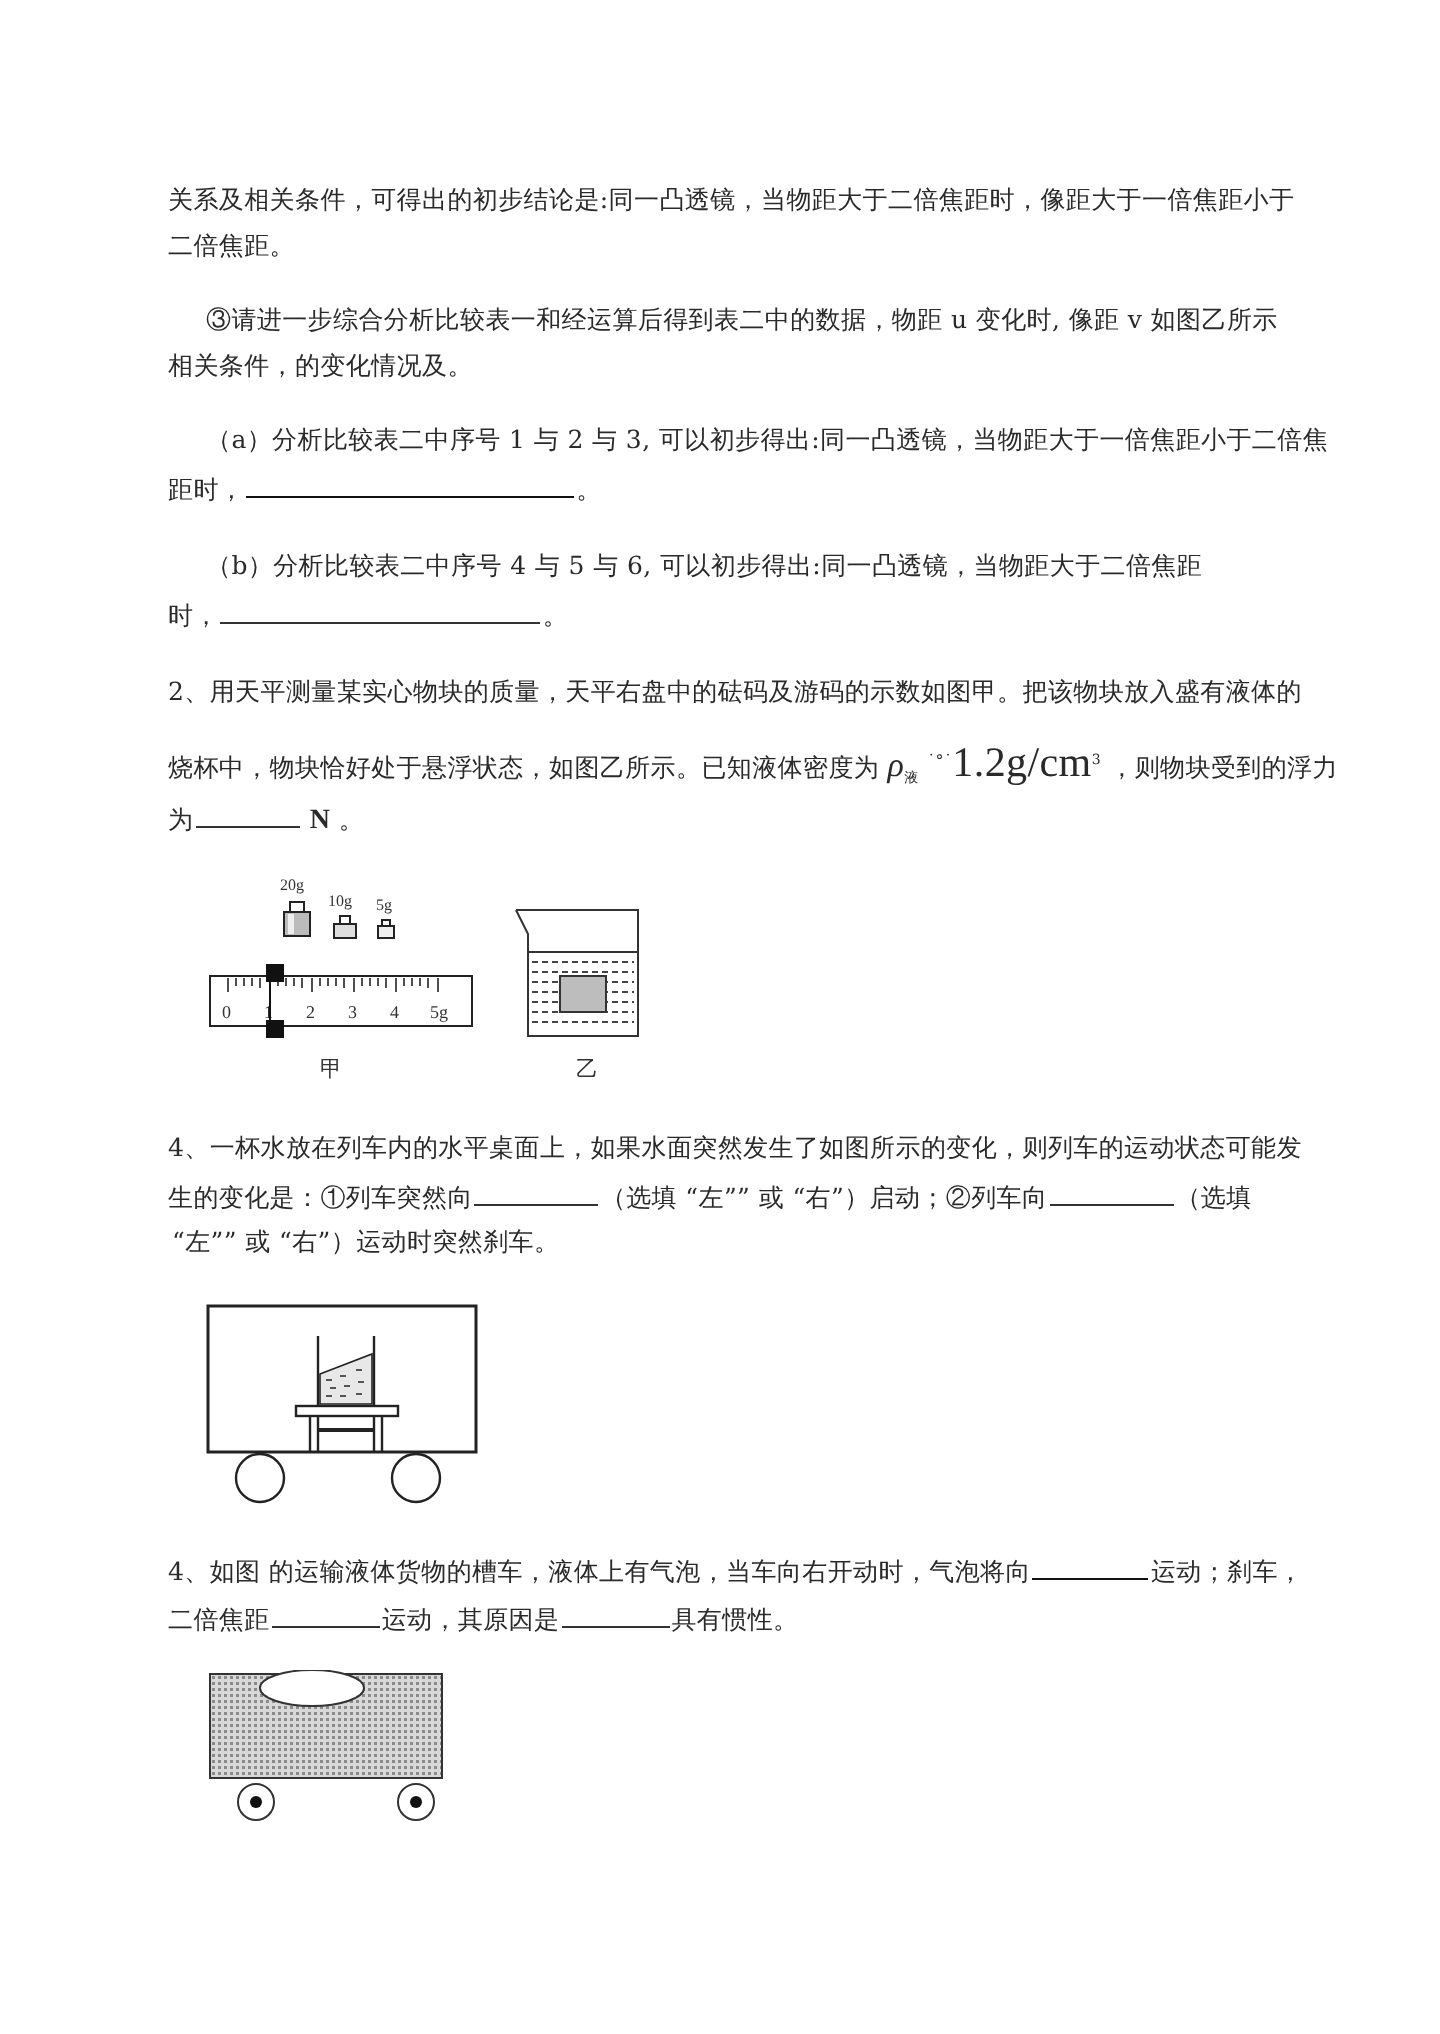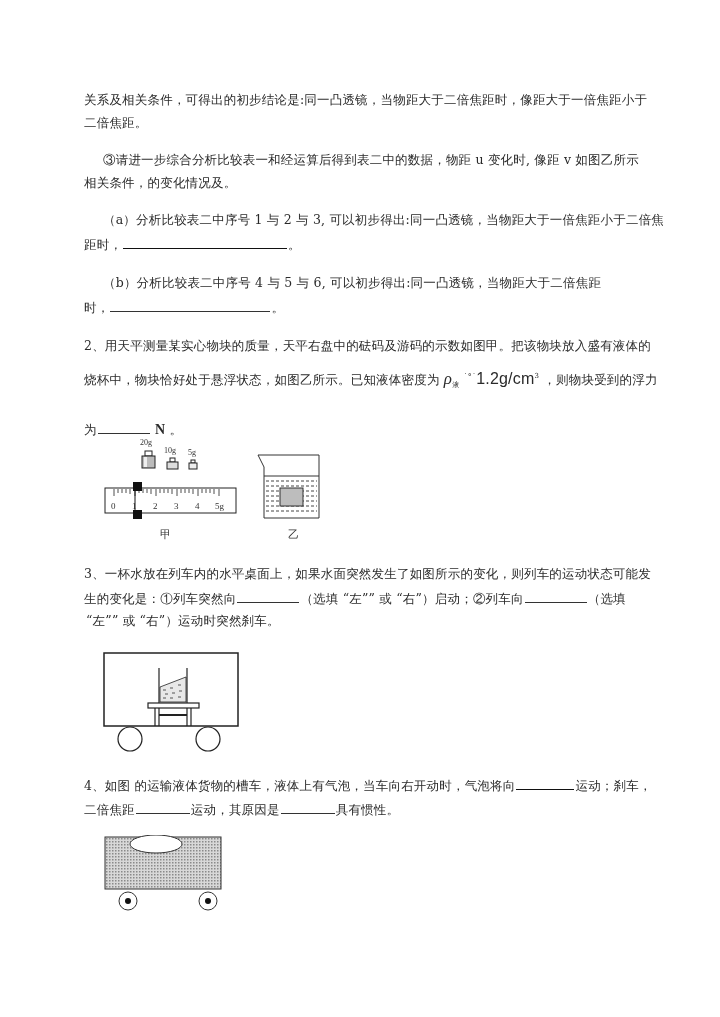--- a/index.html
+++ b/index.html
@@ -8,21 +8,21 @@
     font-family: "DejaVu Serif", "Liberation Serif", serif;
     color: #2a2a2a; font-size: 12.5px;
   }
   .line { position: absolute; left: 84px; white-space: nowrap; letter-spacing: 0.2px; }
   .blank { display: inline-block; border-bottom: 1px solid #333; height: 12px; vertical-align: baseline; margin: 0 1px; }
   .blank.bold { border-bottom: 1.6px solid #111; }
   .rho { font-family: "Liberation Serif", serif; font-style: italic; font-size: 17px; }
   .sub { font-size: 7px; vertical-align: -3px; }
   .sup { font-size: 7px; vertical-align: 6px; }
   .dots { font-size: 8px; vertical-align: 5px; }
-  .val { font-family: Liberation Sans, sans-serif; font-size: 16px; text-align: center; }
+  .val { font-family: Liberation Serif, serif; font-size: 21px; text-align: center; }
   .unitN { font-family: "Liberation Serif", serif; font-weight: bold; font-size: 14px; }
   .fig { position: absolute; }
   .caption { position: absolute; font-family: "DejaVu Sans", sans-serif; font-size: 11px; color: #333; }
 </style>
 </head>
 <body>
 
 <div class="line" style="top:92px;">关系及相关条件，可得出的初步结论是:同一凸透镜，当物距大于二倍焦距时，像距大于一倍焦距小于</div>
 <div class="line" style="top:115px;">二倍焦距。</div>
 
@@ -39,21 +39,21 @@
   <span>时，</span><span class="blank" style="width:160px;"></span><span>。</span>
 </div>
 
 <div class="line" style="top:338px;">2、用天平测量某实心物块的质量，天平右盘中的砝码及游码的示数如图甲。把该物块放入盛有液体的</div>
 <div class="line" style="top:369px;">
   <span>烧杯中，物块恰好处于悬浮状态，如图乙所示。已知液体密度为</span>
   <span class="rho">ρ</span><span class="sub">液</span>
   <span class="dots">˙°˙</span><span class="val">1.2g/cm</span><span class="sup">3</span>
   <span>，则物块受到的浮力</span>
 </div>
-<div class="line" style="top:421px;">
+<div class="line" style="top:401px;">
   <span>为</span><span class="blank" style="width:52px;"></span>
   <span class="unitN">N</span>
   <span>。</span>
 </div>
 
 <div class="fig" style="left:100px; top:434px; width:140px; height:90px;">
   <svg width="140" height="90" viewBox="0 0 140 90">
 
     <text x="40" y="11" font-size="8" font-family="Liberation Serif, serif" fill="#333">20g</text>
     <text x="64" y="19" font-size="8" font-family="Liberation Serif, serif" fill="#333">10g</text>
@@ -123,21 +123,21 @@
       <line x1="11" y1="44" x2="62" y2="44"></line>
       <line x1="11" y1="49" x2="62" y2="49"></line>
       <line x1="11" y1="54" x2="62" y2="54"></line>
       <line x1="11" y1="59" x2="62" y2="59"></line>
     </g>
     <rect x="25" y="36" width="23" height="18" fill="#bdbdbd" stroke="#333" stroke-width="1"></rect>
   </svg>
 </div>
 <div class="caption" style="left:288px; top:527px;">乙</div>
 
-<div class="line" style="top:566px;">3、一杯水放在列车内的水平桌面上，如果水面突然发生了如图所示的变化，则列车的运动状态可能发</div>
+<div class="line" style="top:566px;">4、一杯水放在列车内的水平桌面上，如果水面突然发生了如图所示的变化，则列车的运动状态可能发</div>
 <div class="line" style="top:590px;">
   <span>生的变化是：①列车突然向</span><span class="blank" style="width:62px;"></span><span>（选填 “左”” 或 “右”）启动；②列车向</span><span class="blank" style="width:62px;"></span><span>（选填</span>
 </div>
 <div class="line" style="top:613px; left:86px;">“左”” 或 “右”）运动时突然刹车。</div>
 
 <div class="fig" style="left:100px; top:650px; width:145px; height:105px;">
   <svg width="145" height="105" viewBox="0 0 145 105">
     <rect x="4" y="3" width="134" height="73" fill="#fff" stroke="#222" stroke-width="1.5"></rect>
 
     <rect x="48" y="53" width="51" height="5" fill="#fff" stroke="#222" stroke-width="1.2"></rect>

